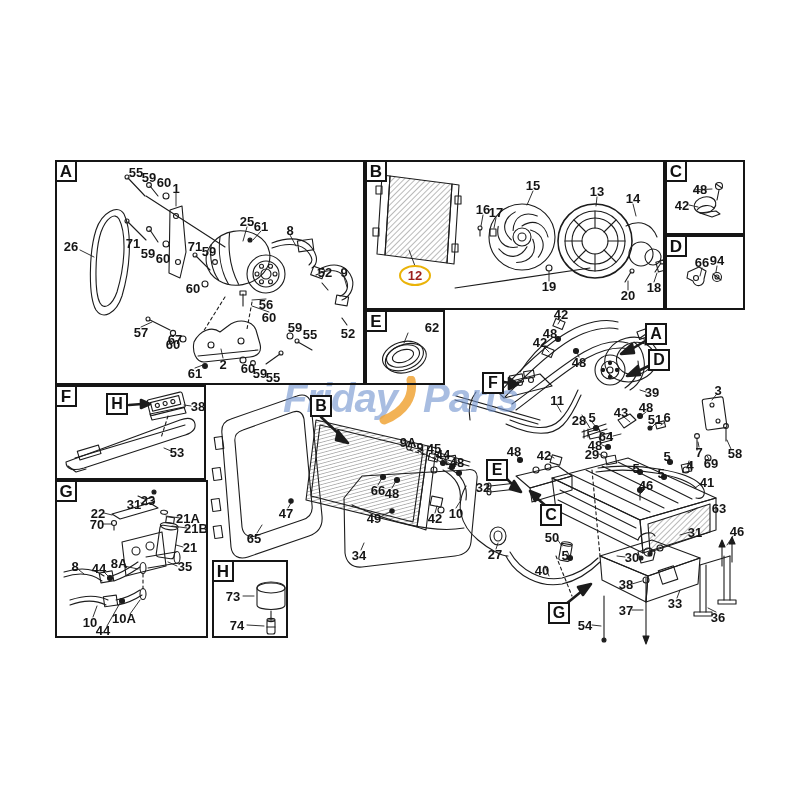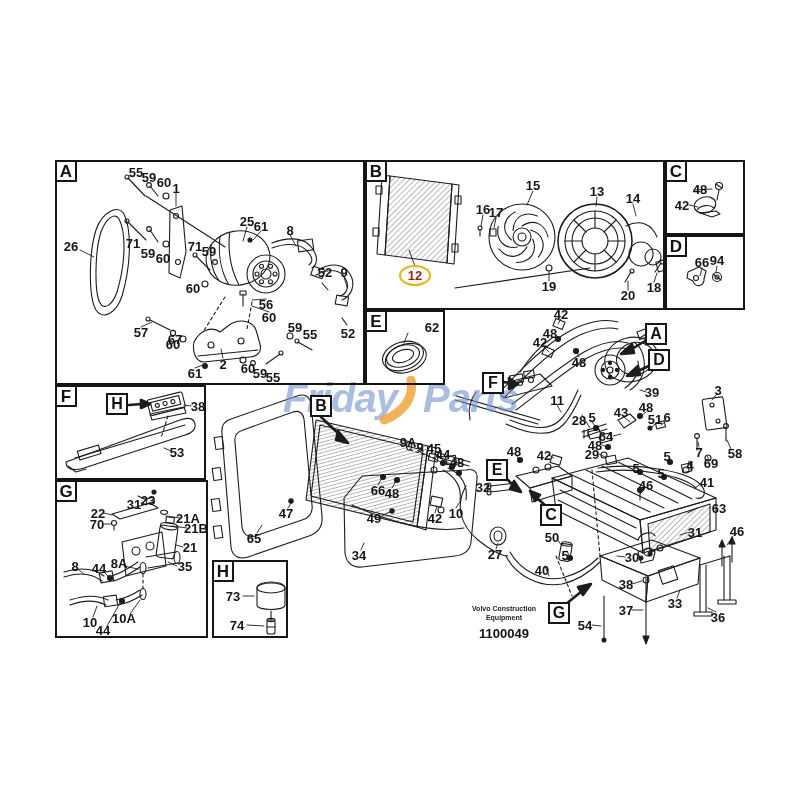--- a/index.html
+++ b/index.html
@@ -624,19 +624,14 @@
       <span class="plabel" style="left: 626px; top: 610px;">37</span>
       <span class="plabel" style="left: 675px; top: 603px;">33</span>
       <span class="plabel" style="left: 718px; top: 617px;">36</span>
       <span class="plabel" style="left: 585px; top: 625px;">54</span>
     </div>
 
   <div id="red-ring">
     <span>12</span>
   </div>
 
-  <div id="volvo-block">
-    <div id="volvo-line1">Volvo Construction</div>
-    <div id="volvo-line2">Equipment</div>
-    <div id="figure-number">1100049</div>
-  </div>
 
 </div>
 
 </body></html>

